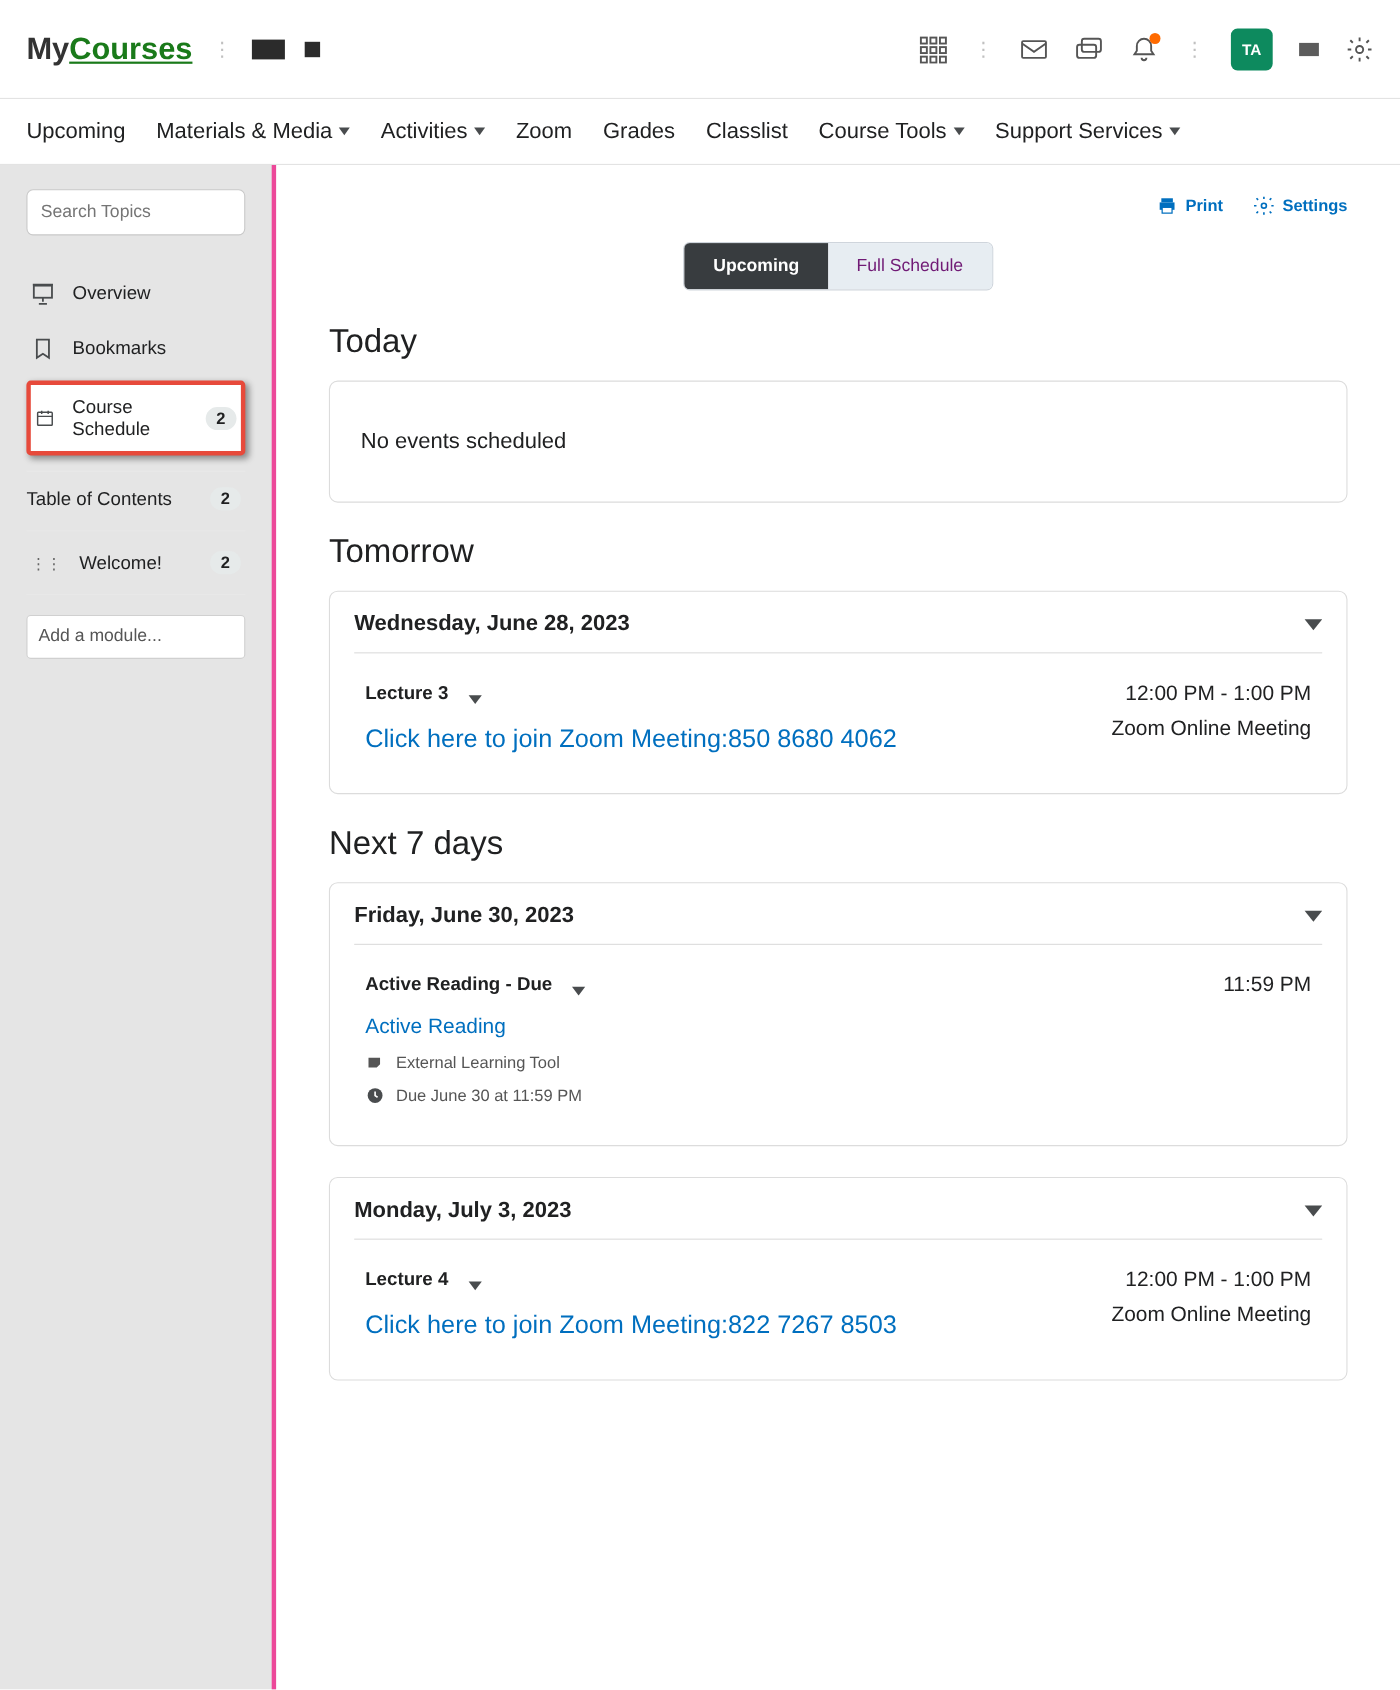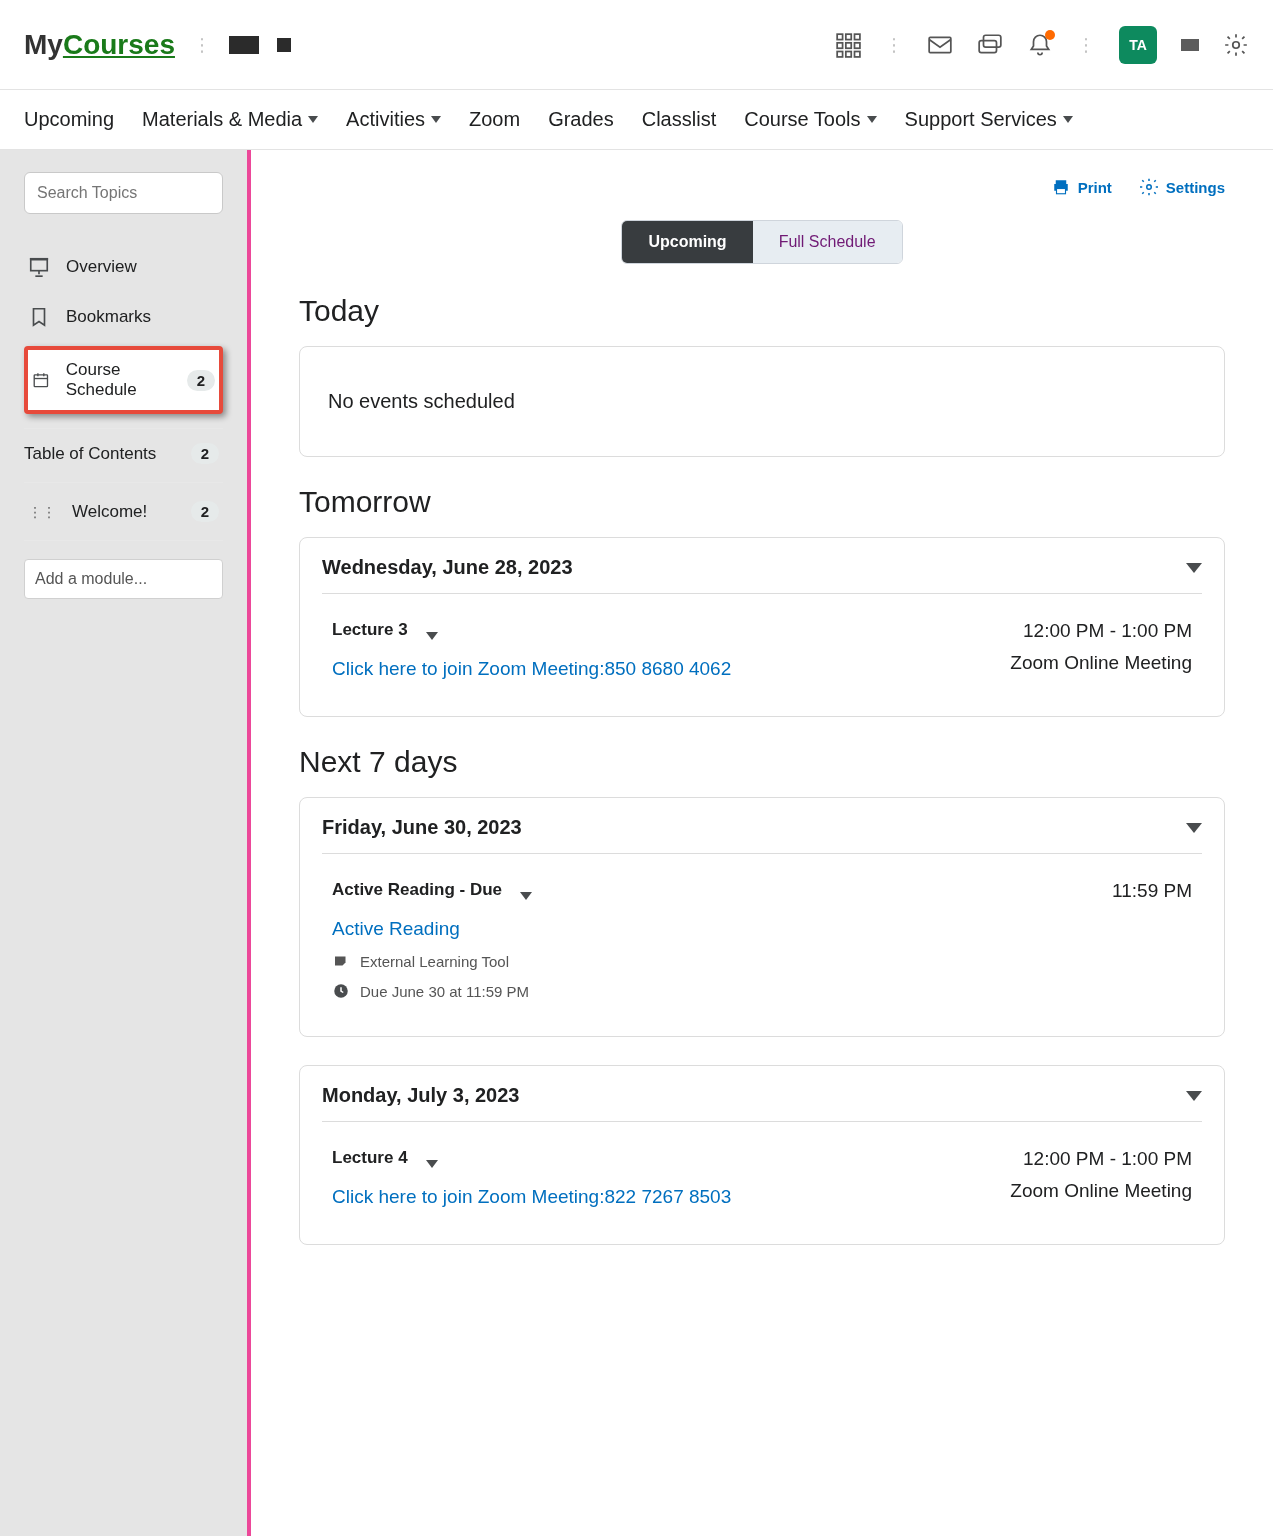--- a/index.html
+++ b/index.html
@@ -64,21 +64,21 @@
   .date-header { display: flex; justify-content: space-between; align-items: center; font-size: 20px; font-weight: 700; padding-bottom: 14px; border-bottom: 1px solid #dcdcdc; margin-bottom: 22px; }
   .collapse-chev { width:0; height:0; border-left:8px solid transparent; border-right:8px solid transparent; border-top:10px solid #494c4e; cursor:pointer; }
   .event-row { display: flex; justify-content: space-between; padding: 4px 10px 18px 10px; }
   .event-left { display: flex; flex-direction: column; gap: 18px; }
   .event-title-row { display: flex; align-items: center; gap: 18px; }
   .event-title { font-size: 17px; font-weight: 700; }
   .small-chev { width:0; height:0; border-left:6px solid transparent; border-right:6px solid transparent; border-top:8px solid #494c4e; cursor:pointer; position:relative; top:6px; }
   .event-right { text-align: right; font-size: 19px; }
   .event-time { margin-bottom: 10px; }
   .event-loc { font-size: 19px; }
-  .zoom-link { color: #006fbf; font-size: 19px; cursor: pointer; }
+  .zoom-link { color: #006fbf; font-size: 23px; cursor: pointer; }
   .activity-link { color: #006fbf; font-size: 19px; cursor: pointer; margin-top:10px; }
   .meta-row { display: flex; align-items: center; gap: 10px; font-size: 15px; color: #555; margin-top: 12px; }
   .meta-row svg { width: 18px; height: 18px; fill: #555; }
   .meta-row.clock svg { fill: #494c4e; }
 </style>
 </head>
 <body>
 
 <div class="top-header">
   <div class="top-left">

